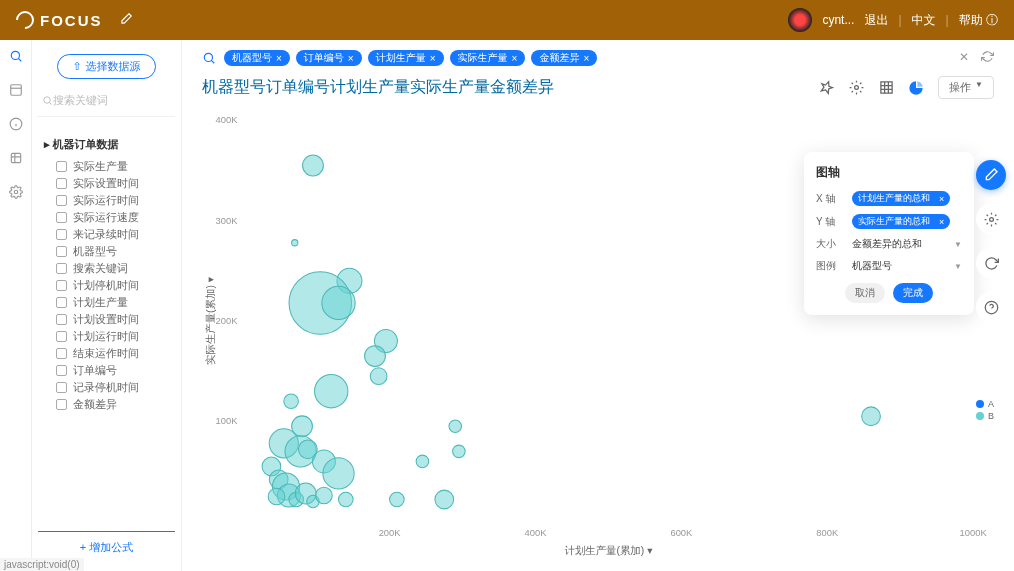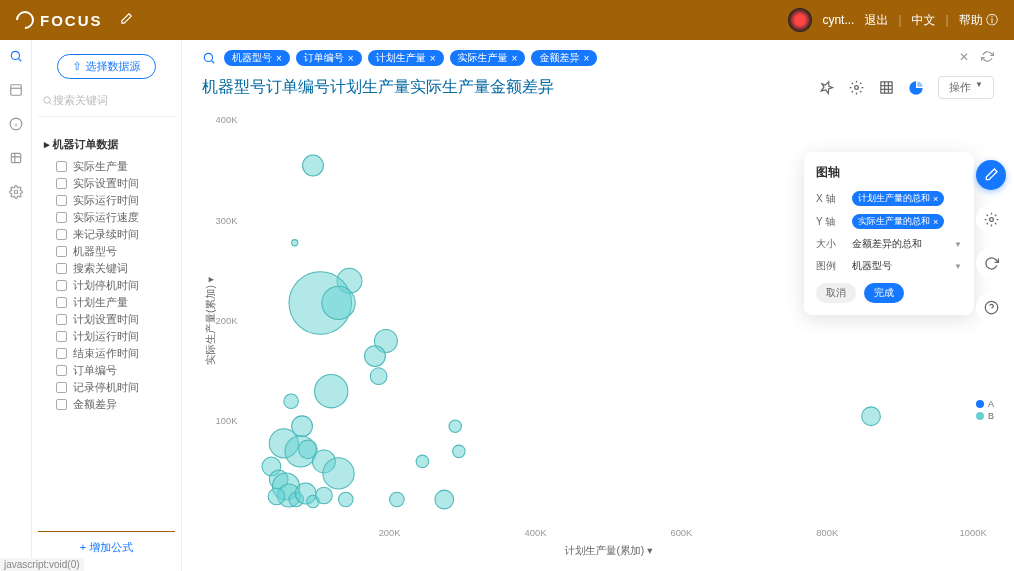--- a/index.html
+++ b/index.html
@@ -44,24 +44,24 @@
 .legend{position:absolute;right:0;top:290px;font-size:9px;color:#666}
 .legend div{display:flex;align-items:center;gap:4px;margin:2px 0}
 .legend .dot{width:8px;height:8px;border-radius:50%}
 .right-tools{position:absolute;right:8px;top:120px;display:flex;flex-direction:column;gap:14px;align-items:center}
 .right-tools .rt{width:30px;height:30px;border-radius:50%;display:flex;align-items:center;justify-content:center;cursor:pointer;color:#666;background:#fff}
 .right-tools .rt.primary{background:#1677ff;color:#fff;box-shadow:0 2px 6px rgba(22,119,255,.4)}
 .config-panel{position:absolute;right:40px;top:112px;width:170px;background:#fff;border-radius:8px;box-shadow:0 4px 20px rgba(0,0,0,.12);padding:12px;font-size:11px}
 .config-panel h4{font-size:12px;font-weight:600;margin-bottom:10px}
 .cfg-row{display:flex;align-items:center;margin:8px 0;gap:8px}
 .cfg-label{width:28px;color:#666;font-size:10px}
-.cfg-chip{background:#1677ff;color:#fff;border-radius:10px;padding:1px 6px;font-size:9px;display:inline-flex;align-items:center;gap:3px}
+.cfg-chip{background:#1677ff;color:#fff;border-radius:10px;padding:1px 6px;font-size:9px;display:inline-flex;align-items:center;gap:9px}
 .cfg-select{flex:1;border:none;font-size:10px;color:#333;background:transparent;cursor:pointer;display:flex;justify-content:space-between;align-items:center}
 .cfg-select .caret{color:#999;font-size:8px}
-.cfg-actions{display:flex;justify-content:flex-start;gap:8px;margin-top:10px}
+.cfg-actions{display:flex;justify-content:center;gap:8px;margin-top:10px}
 .cfg-btn{border:none;padding:3px 10px;border-radius:12px;font-size:10px;cursor:pointer}
 .cfg-btn.cancel{background:#f0f0f0;color:#666}
 .cfg-btn.ok{background:#1677ff;color:#fff}
 .statusbar{position:absolute;left:0;bottom:0;font-size:10px;color:#888;background:#f5f5f5;padding:1px 4px}
 .edit-ico{margin-left:16px;color:#fff;cursor:pointer}
 </style>
 </head>
 <body>
 
 <div class="header">

